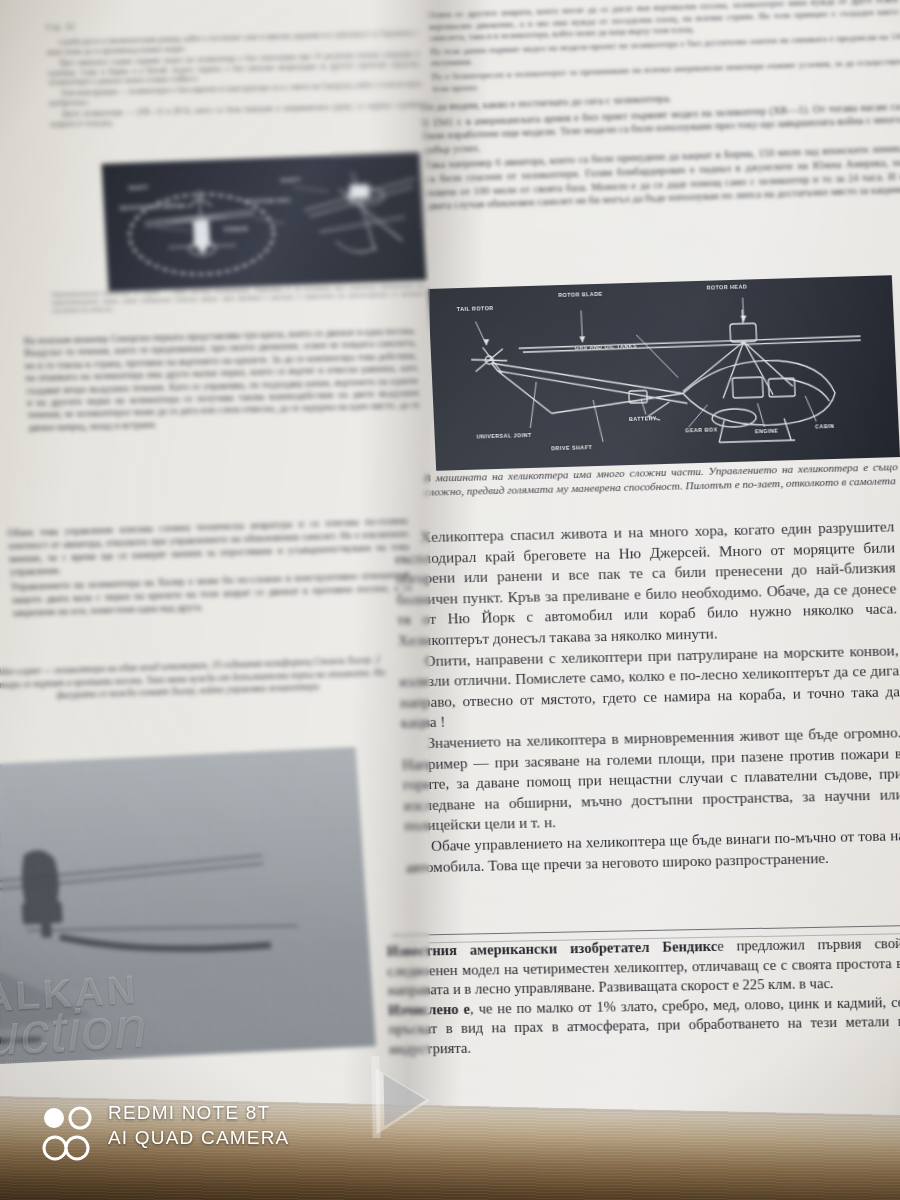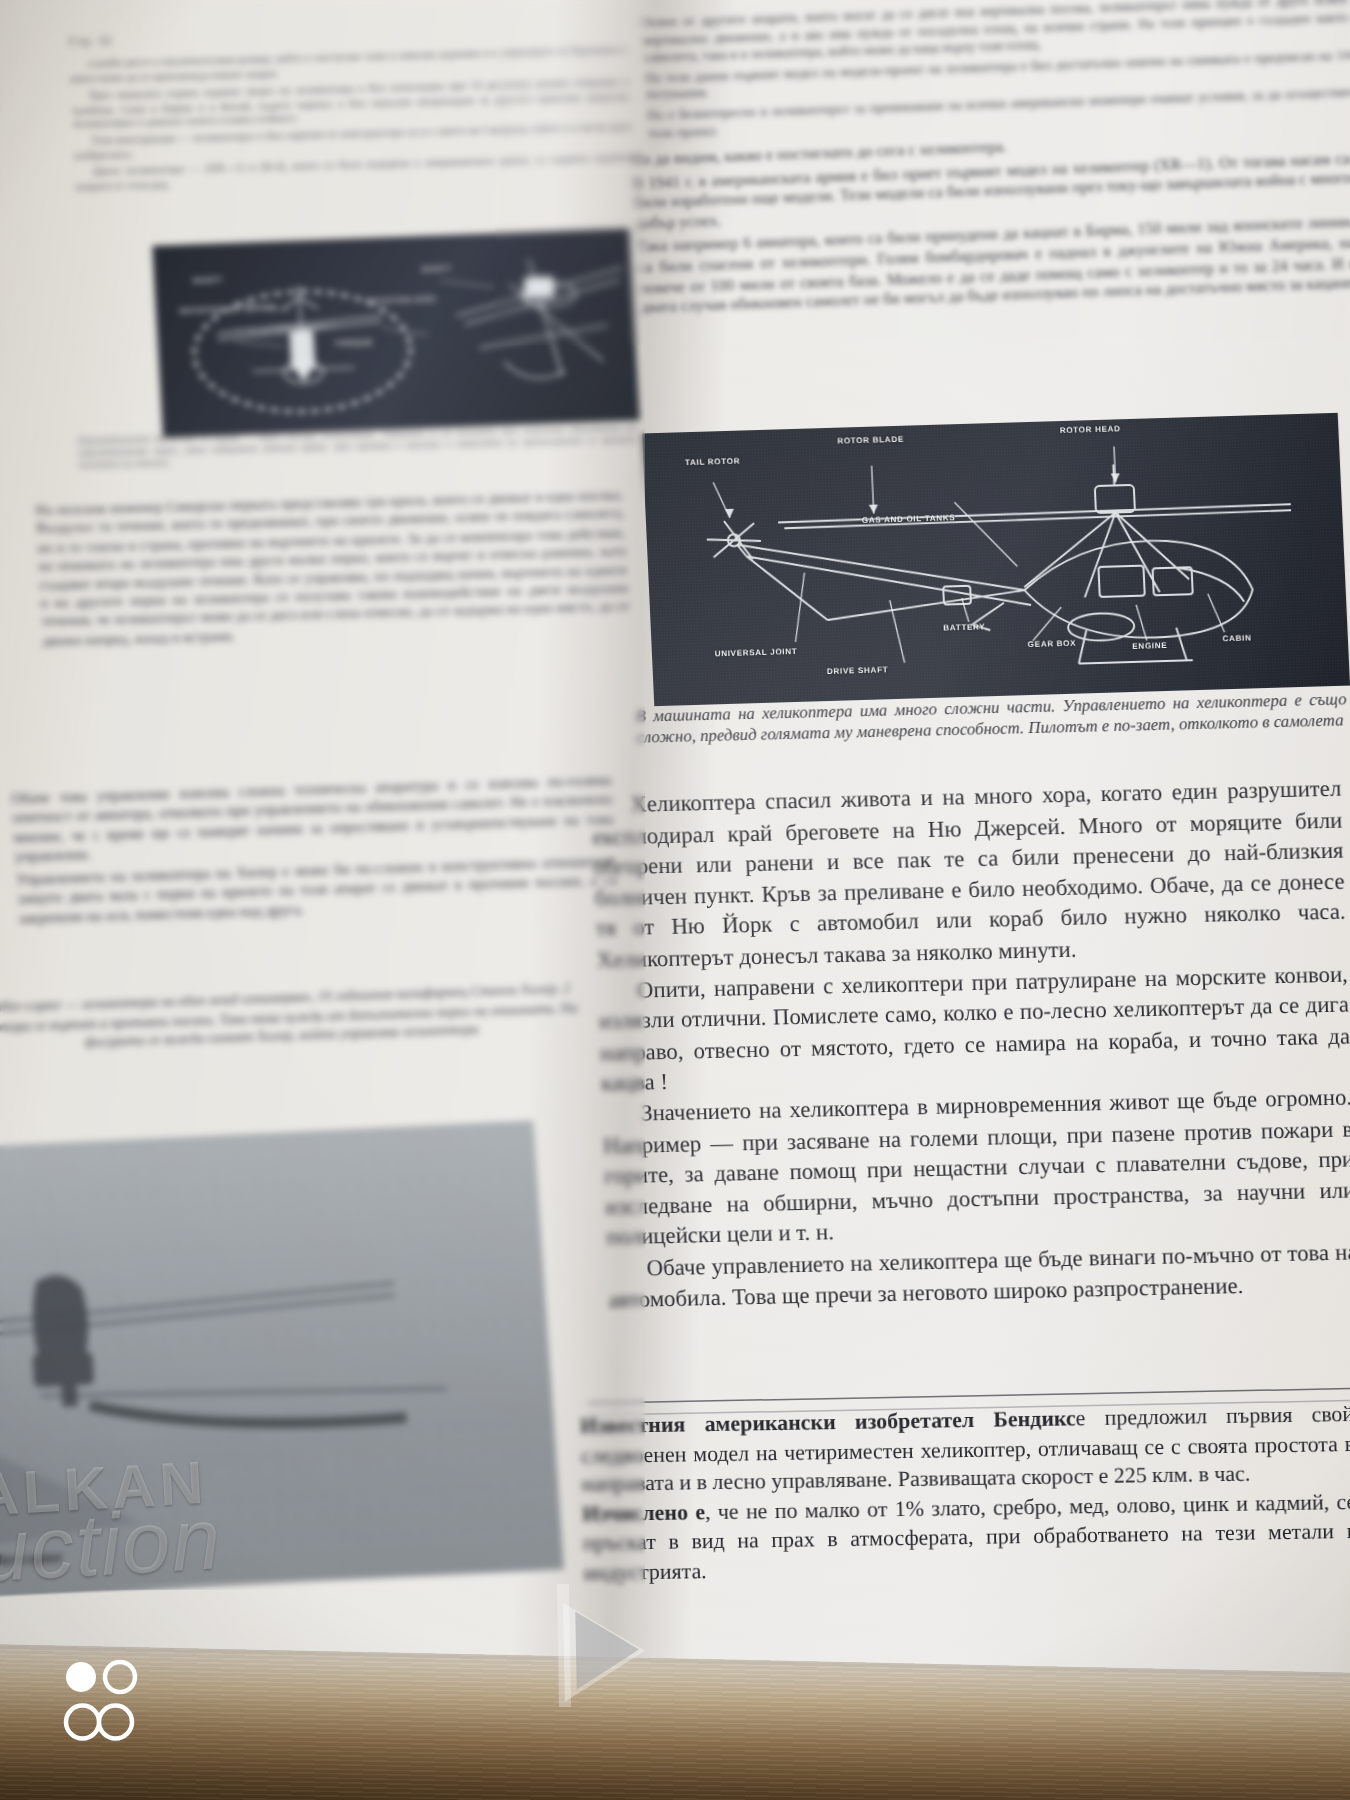--- a/index.html
+++ b/index.html
@@ -453,14 +453,18 @@
   </div>
   <div class="wm-bar"></div>
   <div class="wm-tri"></div>
   <div class="wm-tri-in"></div>
 
   <svg class="mi-logo" viewBox="0 0 62 58">
     <circle cx="14" cy="12" r="10" fill="#fff"></circle>
     <circle cx="40" cy="12" r="10" fill="none" stroke="#fff" stroke-width="3"></circle>
     <path d="M4 42 a11 11 0 1 1 22 0 a11 11 0 1 0 22 0 a11 11 0 1 0 -22 0 a11 11 0 1 1 -22 0 Z" fill="none" stroke="#fff" stroke-width="3"></path>
   </svg>
+  <div class="mi-badge mi-text">
+    <div class="line1">REDMI NOTE 8T</div>
+    <div class="line2">AI QUAD CAMERA</div>
+  </div>
 
 </div>
 
 </body></html>

